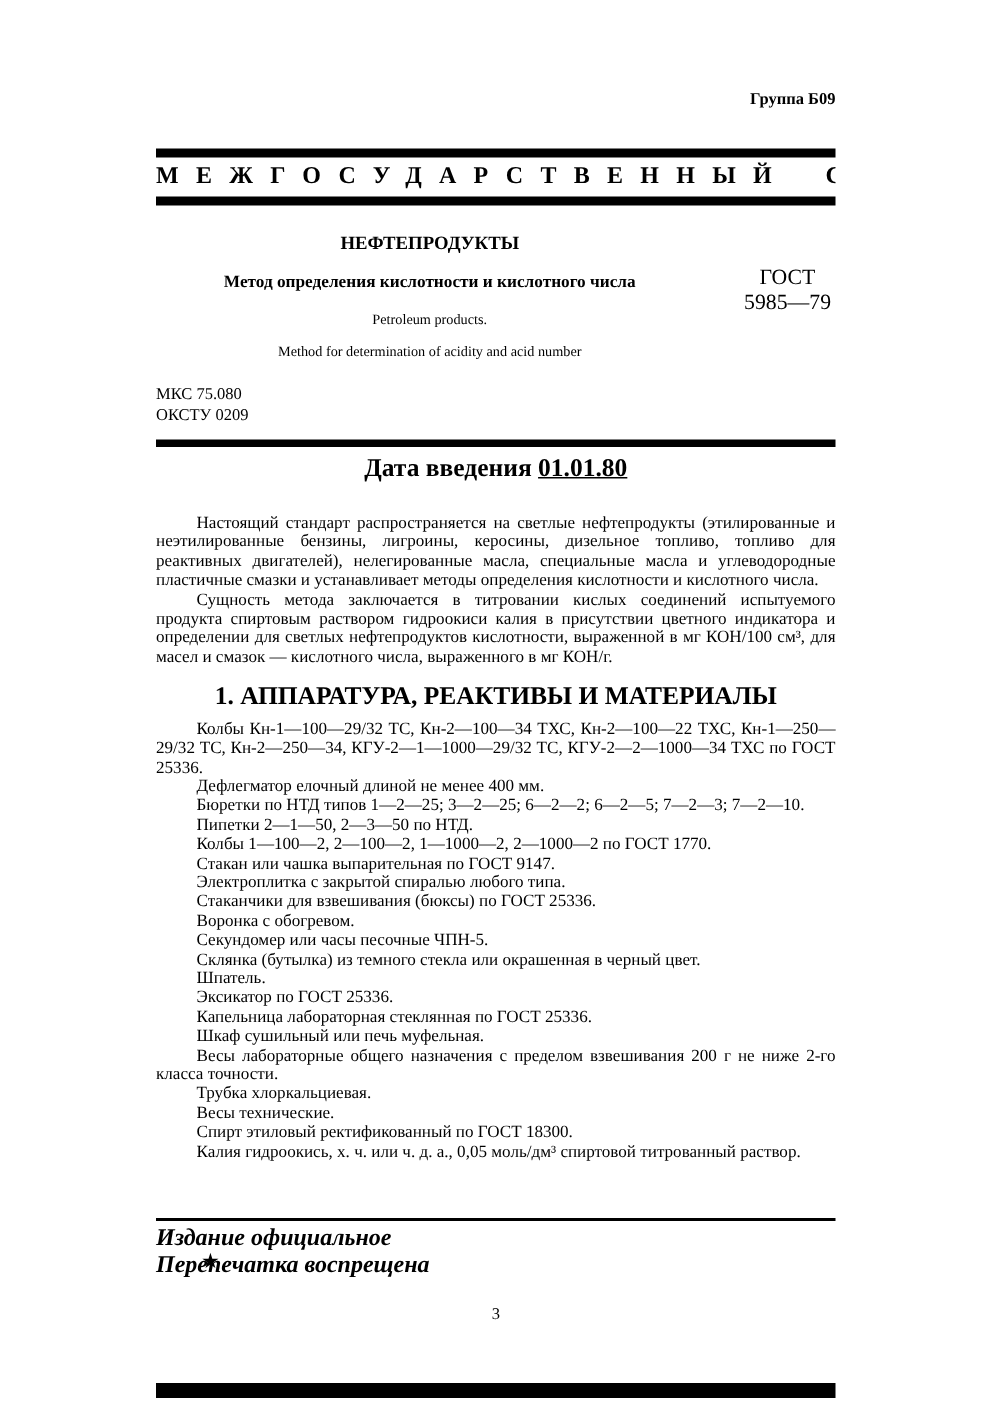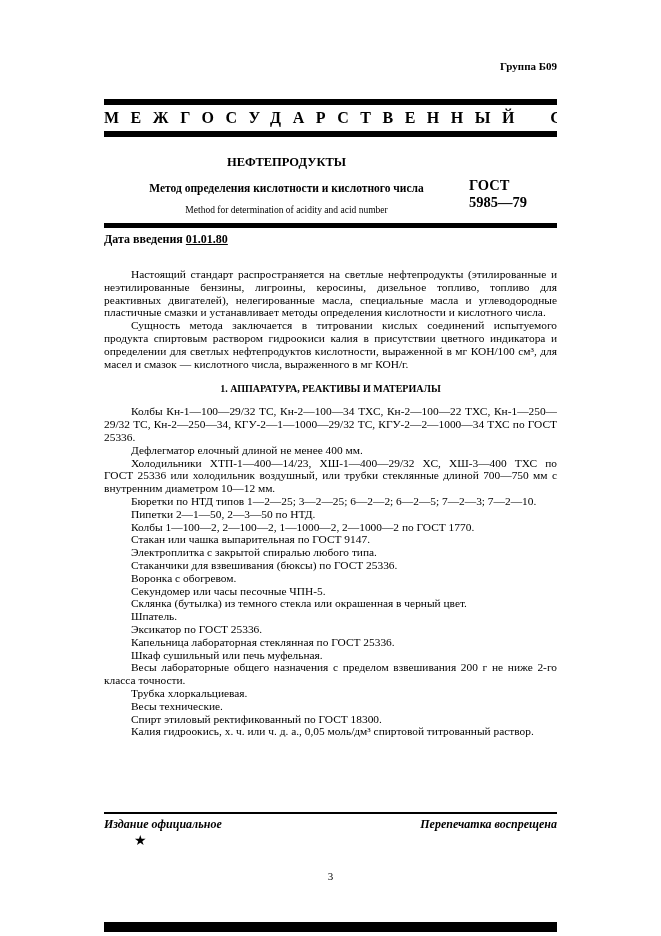--- a/index.html
+++ b/index.html
@@ -32,69 +32,70 @@
     border-bottom: 6px solid #000;
     padding: 4px 0;
     font-weight: bold;
     font-size: 16px;
     letter-spacing: 0.72em;
     word-spacing: 0.55em;
     text-align: center;
     white-space: nowrap;
     overflow: hidden;
   }
-  .title-area { display: flex; margin-top: 18px; }
+  .title-area { display: flex; margin-top: 18px; gap: 24px; }
   .title-left { width: 365px; text-align: center; }
   .doc-title { font-weight: bold; font-size: 12.5px; }
   .doc-subtitle { font-weight: bold; font-size: 11.5px; margin-top: 12px; }
   .doc-title-en { font-size: 9.5px; margin-top: 15px; }
   .doc-subtitle-en { font-size: 9.5px; margin-top: 11px; }
   .gost-block {
     flex: 1;
-    font-weight: bold;
+    text-align: center;
+    font-weight: normal;
     font-size: 14.5px;
     line-height: 1.15;
     margin-top: 22px;
   }
   .codes { margin-top: 16px; font-size: 11px; line-height: 1.3; }
   .rule-thick { margin-top: 8px; border-top: 5px solid #000; }
   .date-line {
     margin-top: 4px;
-    text-align: left;
+    text-align: center;
     font-weight: bold;
-    font-size: 12px;
+    font-size: 17px;
   }
   .date-value { text-decoration: underline; }
   .body-p {
     font-size: 11.4px;
     line-height: 12.8px;
     text-align: justify;
     text-indent: 27px;
   }
   .intro-start { margin-top: 21px; }
   .section-heading {
     margin: 12px 0 10px 0;
     text-align: center;
     font-weight: bold;
-    font-size: 10px;
+    font-size: 17px;
     line-height: 13px;
   }
   .footer {
     position: absolute;
     left: 60px;
     right: 60px;
     bottom: 0;
     height: 124px;
     font-size: 10.5px;
   }
   .footer-rule { position: absolute; top: 0; left: 0; right: 0; border-top: 2px solid #000; }
   .footer-row {
     position: absolute; top: 5px; left: 0; right: 0;
     display: flex; justify-content: space-between;
-    font-weight: bold; font-style: italic; font-size: 12px;
+    font-weight: bold; font-style: italic; font-size: 16px; flex-direction: column;
   }
   .star { position: absolute; top: 20px; left: 30px; font-size: 14px; font-style: normal; }
   .page-num { position: absolute; top: 58px; left: 0; right: 0; text-align: center; font-size: 11px; }
   .bottom-bar { position: absolute; top: 110px; left: 0; right: 0; height: 10px; background: #000; }
 </style>
 </head>
 <body>
 
 <div class="page">
   <div class="content">
@@ -102,44 +103,48 @@
     <div class="group-label">Группа Б09</div>
 
     <div class="standard-bar">
       <span>МЕЖГОСУДАРСТВЕННЫЙ СТАНДАРТ</span>
     </div>
 
     <div class="title-area">
       <div class="title-left">
         <div class="doc-title">НЕФТЕПРОДУКТЫ</div>
         <div class="doc-subtitle">Метод определения кислотности и кислотного числа</div>
+        <div class="doc-title-en">Petroleum products.</div>
         <div class="doc-subtitle-en">Method for determination of acidity and acid number</div>
       </div>
       <div class="gost-block">
         <div>ГОСТ</div>
         <div>5985—79</div>
       </div>
     </div>
 
+    <div class="codes">
+      <div>МКС 75.080</div>
+      <div>ОКСТУ 0209</div>
+    </div>
 
     <div class="rule-thick"></div>
 
     <div class="date-line">
       <span>Дата введения</span>
       <span class="date-value">01.01.80</span>
     </div>
 
     <p class="body-p intro-start">Настоящий стандарт распространяется на светлые нефтепродукты (этилированные и неэтилированные бензины, лигроины, керосины, дизельное топливо, топливо для реактивных двигателей), нелегированные масла, специальные масла и углеводородные пластичные смазки и устанавливает методы определения кислотности и кислотного числа.</p>
     <p class="body-p">Сущность метода заключается в титровании кислых соединений испытуемого продукта спиртовым раствором гидроокиси калия в присутствии цветного индикатора и определении для светлых нефтепродуктов кислотности, выраженной в мг КОН/100 см³, для масел и смазок — кислотного числа, выраженного в мг КОН/г.</p>
 
     <div class="section-heading">1. АППАРАТУРА, РЕАКТИВЫ И МАТЕРИАЛЫ</div>
 
     <p class="body-p">Колбы Кн-1—100—29/32 ТС, Кн-2—100—34 ТХС, Кн-2—100—22 ТХС, Кн-1—250—29/32 ТС, Кн-2—250—34, КГУ-2—1—1000—29/32 ТС, КГУ-2—2—1000—34 ТХС по ГОСТ 25336.</p>
     <p class="body-p">Дефлегматор елочный длиной не менее 400 мм.</p>
-    <p class="body-p">Холодильники ХТП-1—400—14/23, ХШ-1—400—29/32 ХС, ХШ-3—400 ТХС по ГОСТ 25336 или холодильник воздушный, или трубки стеклянные длиной 700—750 мм с внутренним диаметром 10—12 мм.</p>
     <p class="body-p">Бюретки по НТД типов 1—2—25; 3—2—25; 6—2—2; 6—2—5; 7—2—3; 7—2—10.</p>
     <p class="body-p">Пипетки 2—1—50, 2—3—50 по НТД.</p>
     <p class="body-p">Колбы 1—100—2, 2—100—2, 1—1000—2, 2—1000—2 по ГОСТ 1770.</p>
     <p class="body-p">Стакан или чашка выпарительная по ГОСТ 9147.</p>
     <p class="body-p">Электроплитка с закрытой спиралью любого типа.</p>
     <p class="body-p">Стаканчики для взвешивания (бюксы) по ГОСТ 25336.</p>
     <p class="body-p">Воронка с обогревом.</p>
     <p class="body-p">Секундомер или часы песочные ЧПН-5.</p>
     <p class="body-p">Склянка (бутылка) из темного стекла или окрашенная в черный цвет.</p>
     <p class="body-p">Шпатель.</p>

